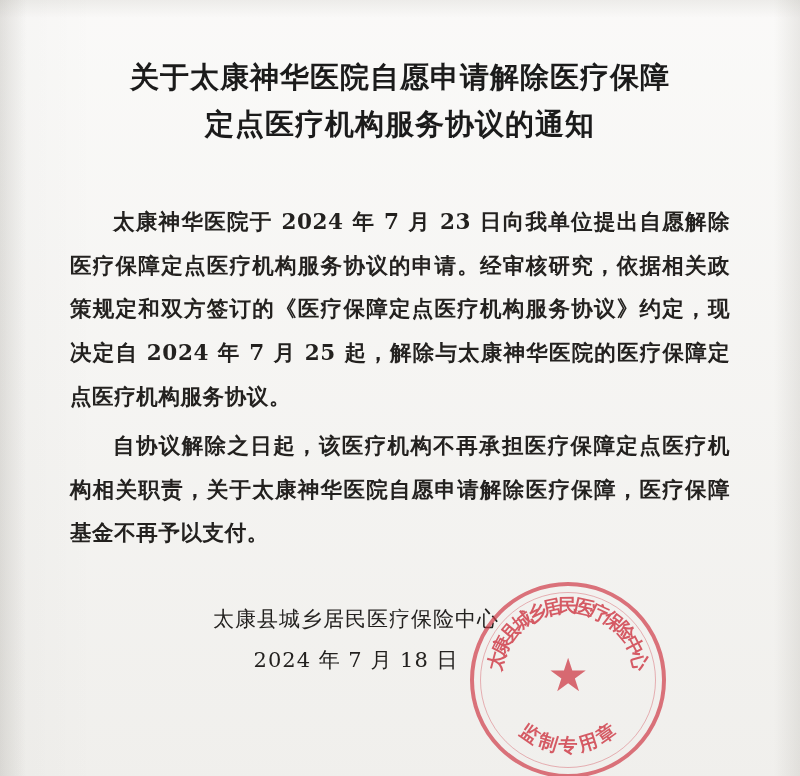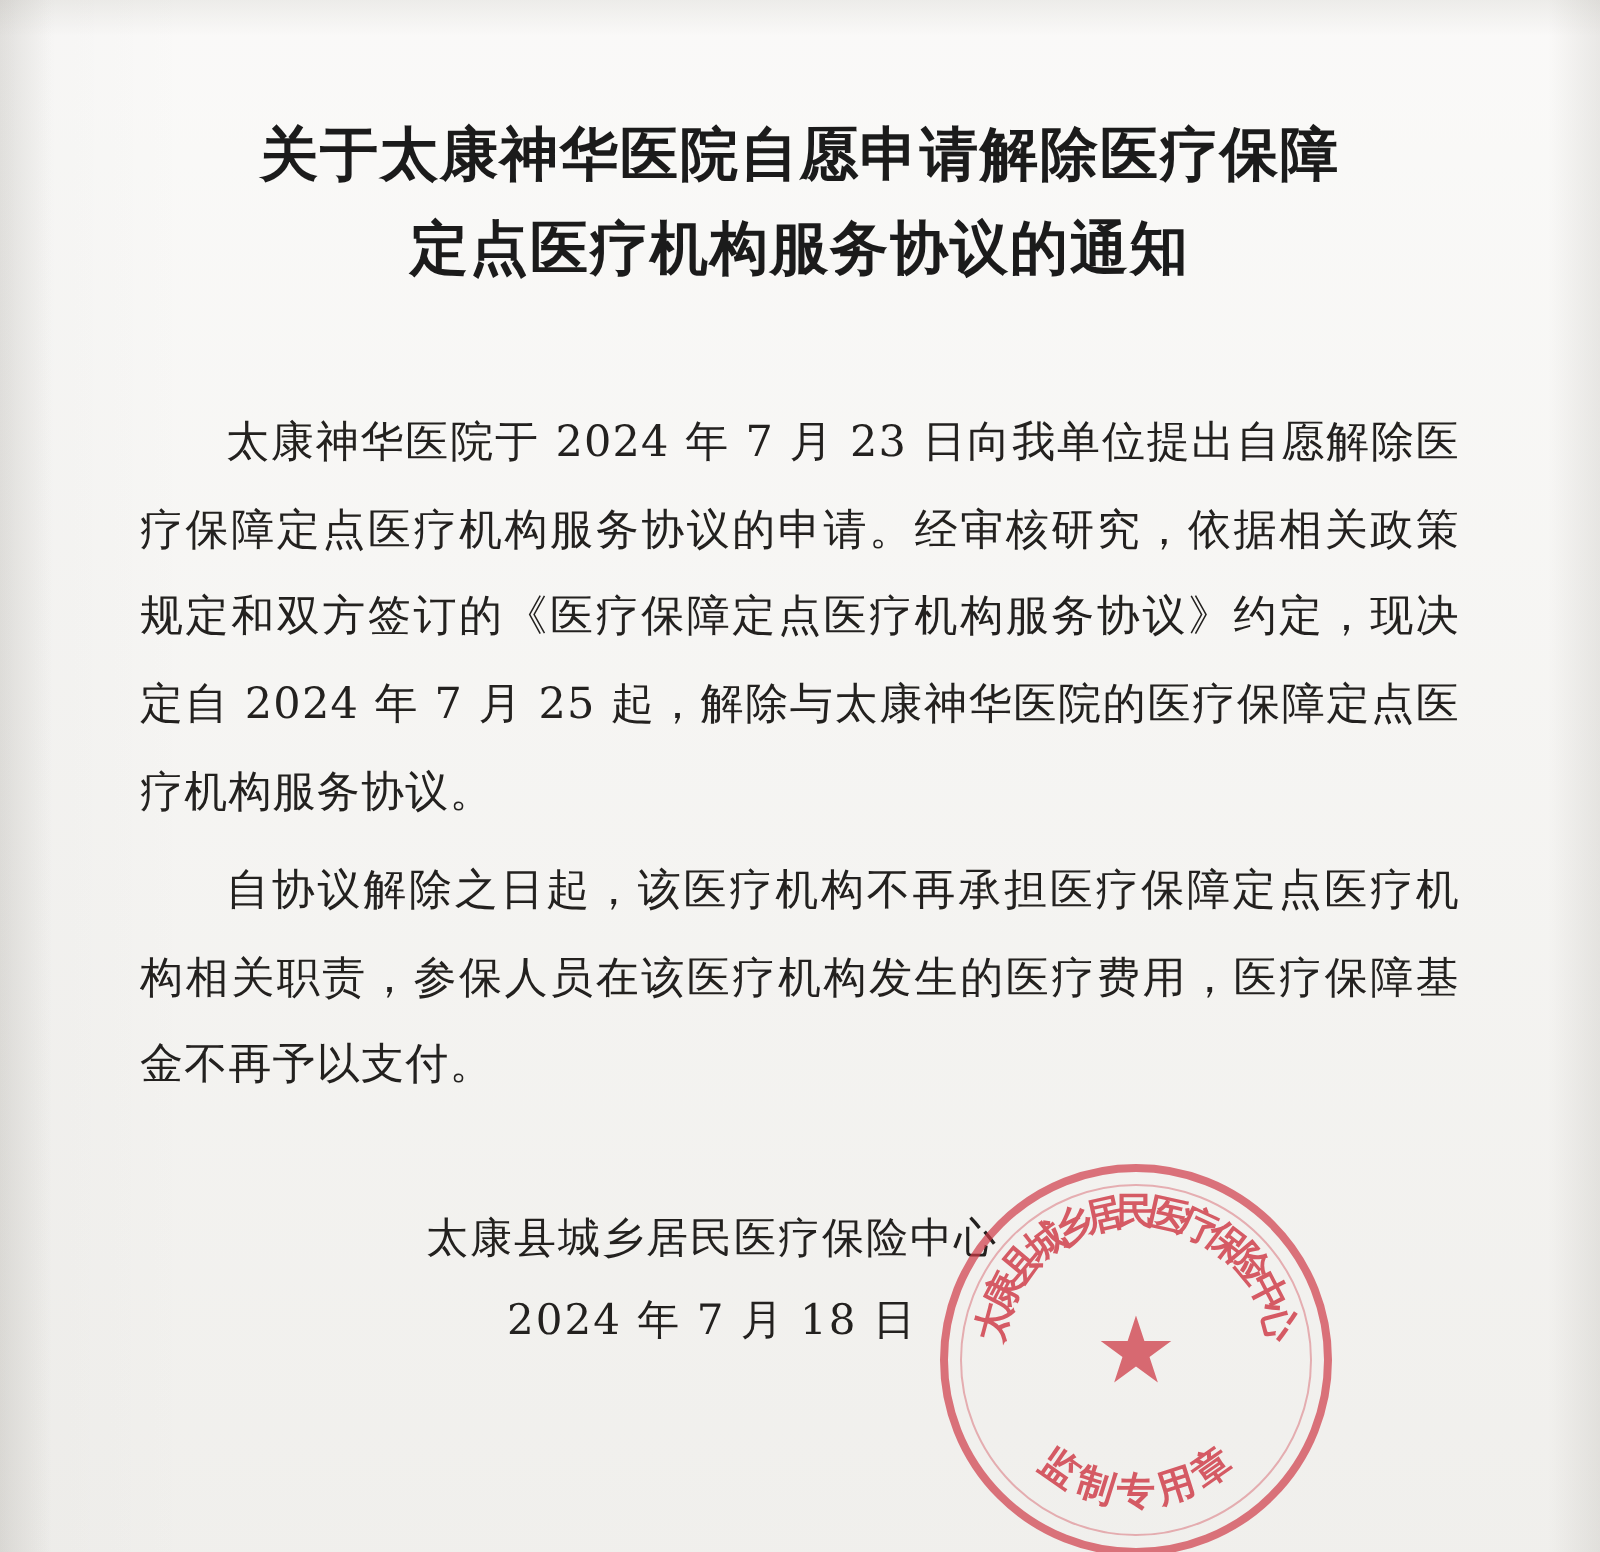--- a/index.html
+++ b/index.html
@@ -38,20 +38,21 @@
     font-size: 29px;
     line-height: 1.62;
     color: #1b1b1b;
     text-align: center;
     letter-spacing: 1px;
     margin: 16px 14px 0 14px;
     white-space: pre-line;
   }
   .body-block {
     margin-top: 52px;
+    font-weight: bold;
   }
   .doc-para {
     font-family: "DejaVu Serif", "Liberation Serif", serif;
     font-size: 21.5px;
     line-height: 2.03;
     color: #23211f;
     text-align: justify;
     text-justify: inter-ideograph;
     text-indent: 2em;
     margin: 0 0 6px 0;
@@ -155,21 +156,21 @@
 <body>
 
 <div id="page">
   <div id="paper">
 
     <h1 class="doc-title">关于太康神华医院自愿申请解除医疗保障
 定点医疗机构服务协议的通知</h1>
 
     <div class="body-block">
       <p class="doc-para">太康神华医院于 2024 年 7 月 23 日向我单位提出自愿解除医疗保障定点医疗机构服务协议的申请。经审核研究，依据相关政策规定和双方签订的《医疗保障定点医疗机构服务协议》约定，现决定自 2024 年 7 月 25 起，解除与太康神华医院的医疗保障定点医疗机构服务协议。</p>
-      <p class="doc-para">自协议解除之日起，该医疗机构不再承担医疗保障定点医疗机构相关职责，参保人员在该医疗机构发生的医疗费用，医疗保障基金不再予以支付。</p>
+      <p class="doc-para">自协议解除之日起，该医疗机构不再承担医疗保障定点医疗机构相关职责，关于太康神华医院自愿申请解除医疗保障，医疗保障基金不再予以支付。</p>
     </div>
 
     <div class="sign-block">
       <div class="sign-line">太康县城乡居民医疗保险中心</div>
       <div class="sign-line">2024 年 7 月 18 日</div>
     </div>
 
   </div>
 
   <div id="seal">

